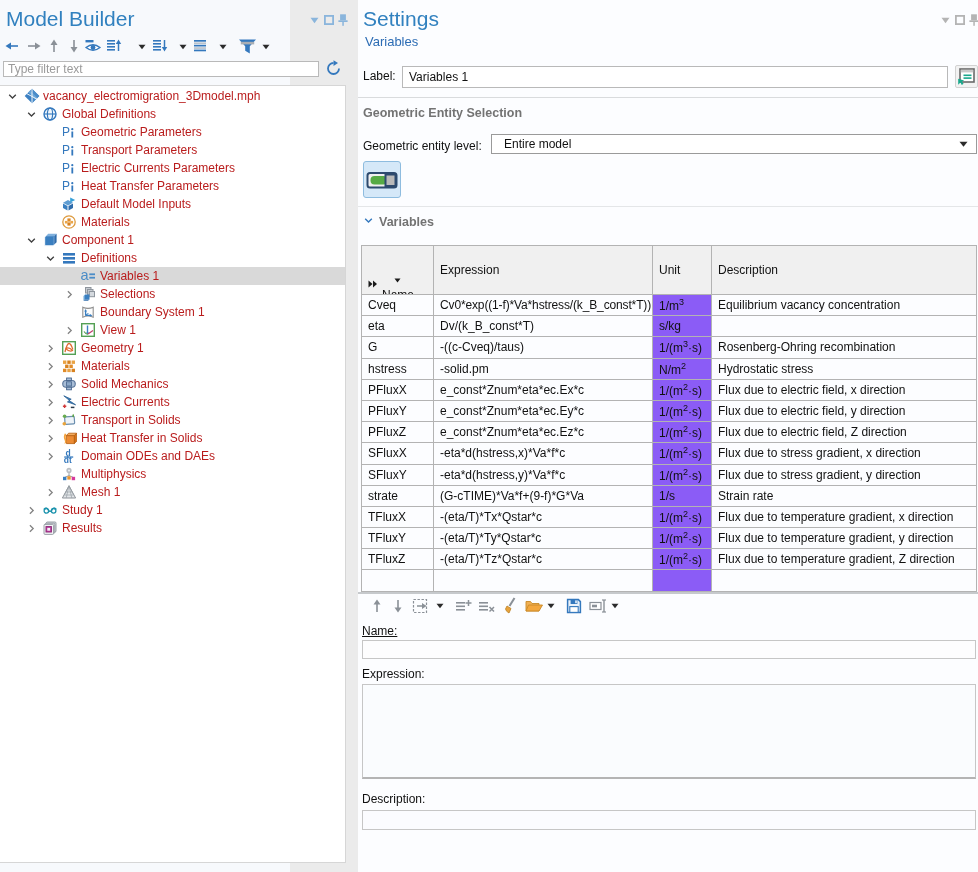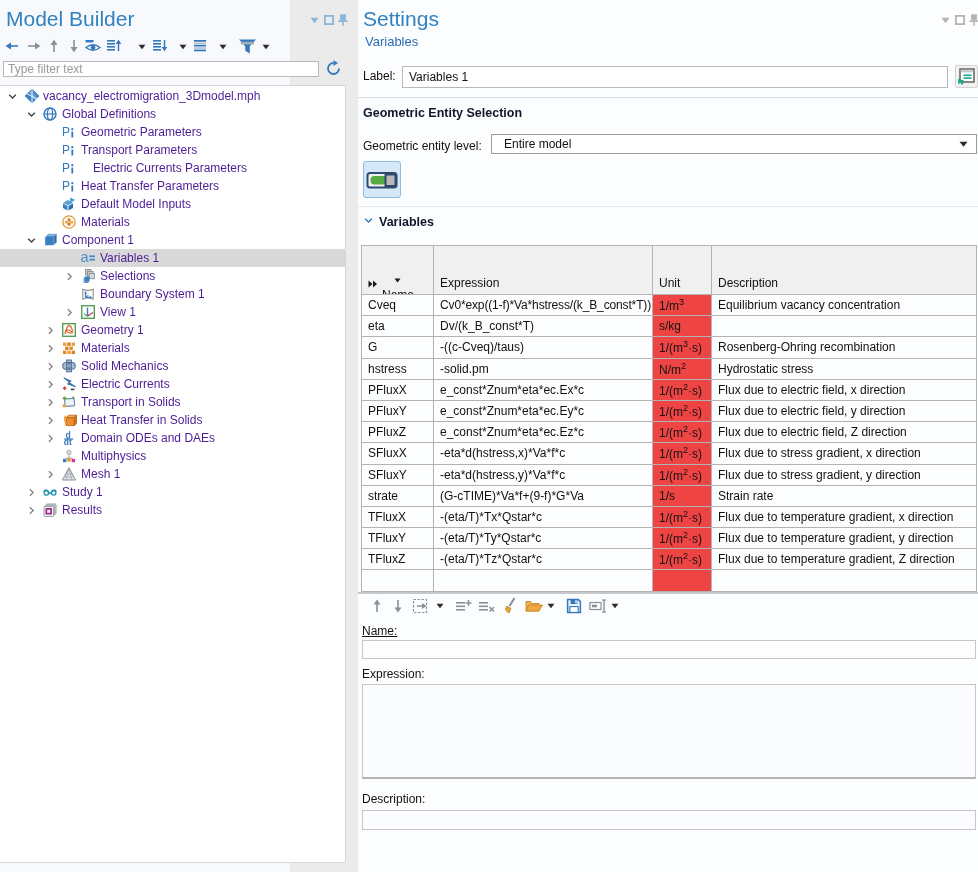--- a/index.html
+++ b/index.html
@@ -4,32 +4,32 @@
 <style>
 * { margin:0; padding:0; box-sizing:border-box; }
 svg { display:block; }
 html,body { width:978px; height:872px; font-family:"Liberation Sans",sans-serif; background:#ebebeb; overflow:hidden; }
 #stage { position:relative; width:978px; height:872px; }
 .left { position:absolute; left:0; top:0; width:290px; height:872px; background:#f7f9fc; }
 .right { position:absolute; left:358px; top:0; width:620px; height:872px; background:#fcfdff; }
 .title { font-size:21px; color:#3181bf; }
 .abs { position:absolute; }
 .tree { position:absolute; left:0; top:85px; width:346px; height:778px; background:#ffffff; border:1px solid #d6d6d6; border-left:none; overflow:hidden; padding-top:1px; }
-.trow { position:relative; height:18px; line-height:18px; font-size:12px; color:#4c1d95; white-space:nowrap;text-align:right; }
+.trow { position:relative; height:18px; line-height:18px; font-size:12px; color:#b91c1c; white-space:nowrap;text-align:right; }
 .trow.sel { background:#d9d9d9; }
 .chev { position:absolute; top:5px; width:9px; height:9px; }
 .ticon { position:absolute; top:2px; width:14px; height:14px; }
 .tlabel { position:absolute; top:0; }
-.hd { font-size:12.5px; font-weight:bold; color:#0f172a; }
+.hd { font-size:12.5px; font-weight:bold; color:#737373; }
 .lbl { font-size:12px; color:#111; }
 table.vars { border-collapse:collapse; table-layout:fixed; font-size:12px; color:#111; border:1px solid #9c9c9c; }
 table.vars td, table.vars th { border:1px solid #b3b3b3; padding:0 0 0 6px; height:21.2px; overflow:hidden; white-space:nowrap; font-weight:normal; text-align:left; }
-table.vars th { background:#f0f0f0; height:22px; padding:0 0 4px 6px; vertical-align:bottom; }
+table.vars th { background:#f0f0f0; height:22px; padding:0 0 17px 6px; vertical-align:bottom; }
 table.vars th.name { padding:0; vertical-align:top; }
-td.unit { background:#ef4444; }
+td.unit { background:#8b5cf6; }
 sup { font-size:9px; }
 </style>
 </head>
 <body>
 <div id="stage">
 
 <div class="left">
   <div class="abs title" style="left:6px; top:7px;">Model Builder</div>
   <div class="abs" style="left:310px; top:14px; white-space:nowrap;"><span style="position:relative; display:inline-block; width:40px; height:14px;"><span style="position:absolute; left:0px; top:3px;">
             <svg width="9" height="7" viewBox="0 0 9 7">
@@ -195,21 +195,21 @@
           <span class="tlabel" style="left:81px;">Transport Parameters</span>
         </div>
 <div class="trow">
           <span class="ticon" style="left:62px; top:2px; width:14px;">
             <svg width="14" height="14" viewBox="0 0 14 14">
               <text x="0" y="11" font-family="Liberation Sans" font-size="12" fill="#3478bd">P</text>
               <circle cx="10.3" cy="4.2" r="1.1" fill="#3478bd"></circle>
               <rect x="9.4" y="6.5" width="1.8" height="6" fill="#3478bd"></rect>
             </svg>
           </span>
-          <span class="tlabel" style="left:81px;margin-left:12px;">Electric Currents Parameters</span>
+          <span class="tlabel" style="left:81px;">Electric Currents Parameters</span>
         </div>
 <div class="trow">
           <span class="ticon" style="left:62px; top:2px; width:14px;">
             <svg width="14" height="14" viewBox="0 0 14 14">
               <text x="0" y="11" font-family="Liberation Sans" font-size="12" fill="#3478bd">P</text>
               <circle cx="10.3" cy="4.2" r="1.1" fill="#3478bd"></circle>
               <rect x="9.4" y="6.5" width="1.8" height="6" fill="#3478bd"></rect>
             </svg>
           </span>
           <span class="tlabel" style="left:81px;">Heat Transfer Parameters</span>
@@ -246,20 +246,35 @@
           <span class="ticon" style="left:43px; top:2px; width:14px;">
             <svg width="14" height="14" viewBox="0 0 14 14">
               <polygon points="2.8,3.2 11.2,3.2 13.6,0.8 5.2,0.8" fill="#7fb0dd"></polygon>
               <polygon points="11.2,3.2 13.6,0.8 13.6,9.2 11.2,11.6" fill="#2f6cab"></polygon>
               <rect x="2.8" y="3.2" width="8.4" height="8.4" fill="#3a7fc0"></rect>
               <rect x="1.6" y="4.4" width="8.4" height="8.4" fill="none" stroke="#eaf2fa" stroke-width="0.8"></rect>
               <rect x="2.2" y="3.8" width="8.4" height="8.4" fill="#3a7fc0"></rect>
             </svg>
           </span>
           <span class="tlabel" style="left:62px;">Component 1</span>
+        </div>
+<div class="trow">
+          <span class="chev" style="left:46px;">
+            <svg width="9" height="9" viewBox="0 0 9 9">
+              <polyline points="1.2,2.7 4.5,6 7.8,2.7" fill="none" stroke="#404040" stroke-width="1.3"></polyline>
+            </svg>
+          </span>
+          <span class="ticon" style="left:62px; top:2px; width:14px;">
+            <svg width="14" height="14" viewBox="0 0 14 14">
+              <rect x="1" y="2" width="12" height="2.6" fill="#3478bd"></rect>
+              <rect x="1" y="6" width="12" height="2.6" fill="#3478bd"></rect>
+              <rect x="1" y="10" width="12" height="2.6" fill="#3478bd"></rect>
+            </svg>
+          </span>
+          <span class="tlabel" style="left:81px;">Definitions</span>
         </div>
 <div class="trow sel">
           <span class="ticon" style="left:81px; top:2px; width:14px;">
             <svg width="14" height="14" viewBox="0 0 14 14">
               <text x="-0.5" y="10.5" font-family="Liberation Sans" font-size="14.5" fill="#4a8cc7">a</text>
               <rect x="8.3" y="4.4" width="6" height="1.8" fill="#4a8cc7"></rect>
               <rect x="8.3" y="7.8" width="6" height="1.8" fill="#4a8cc7"></rect>
             </svg>
           </span>
           <span class="tlabel" style="left:100px;">Variables 1</span>

